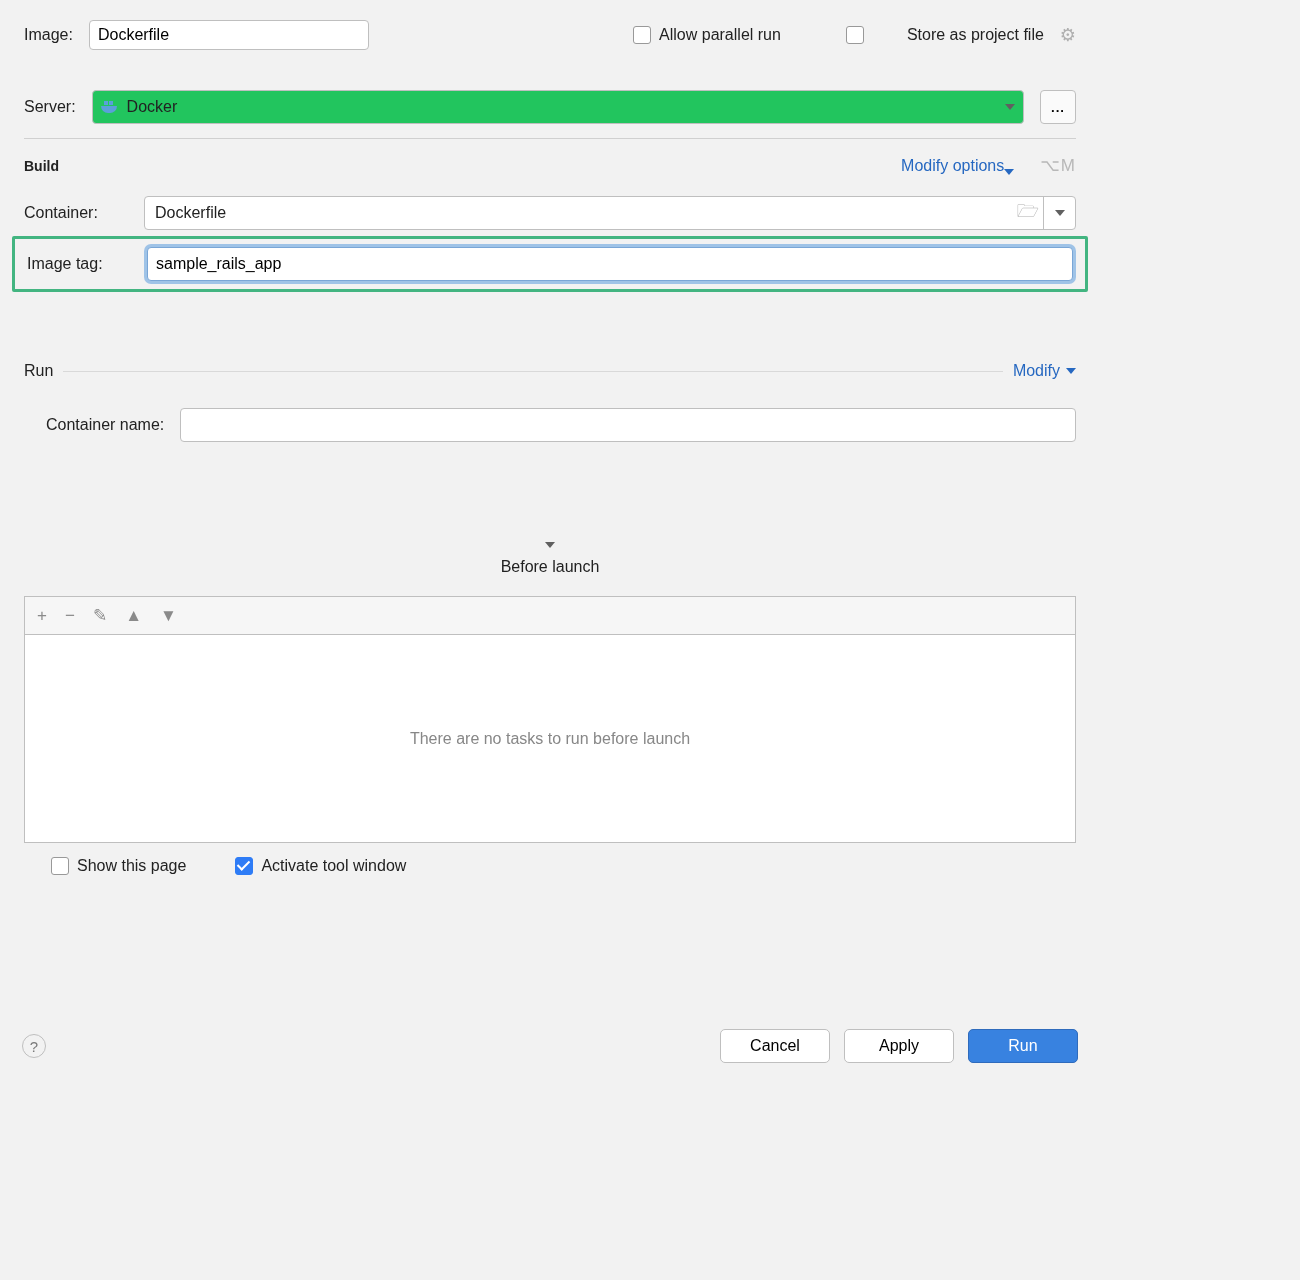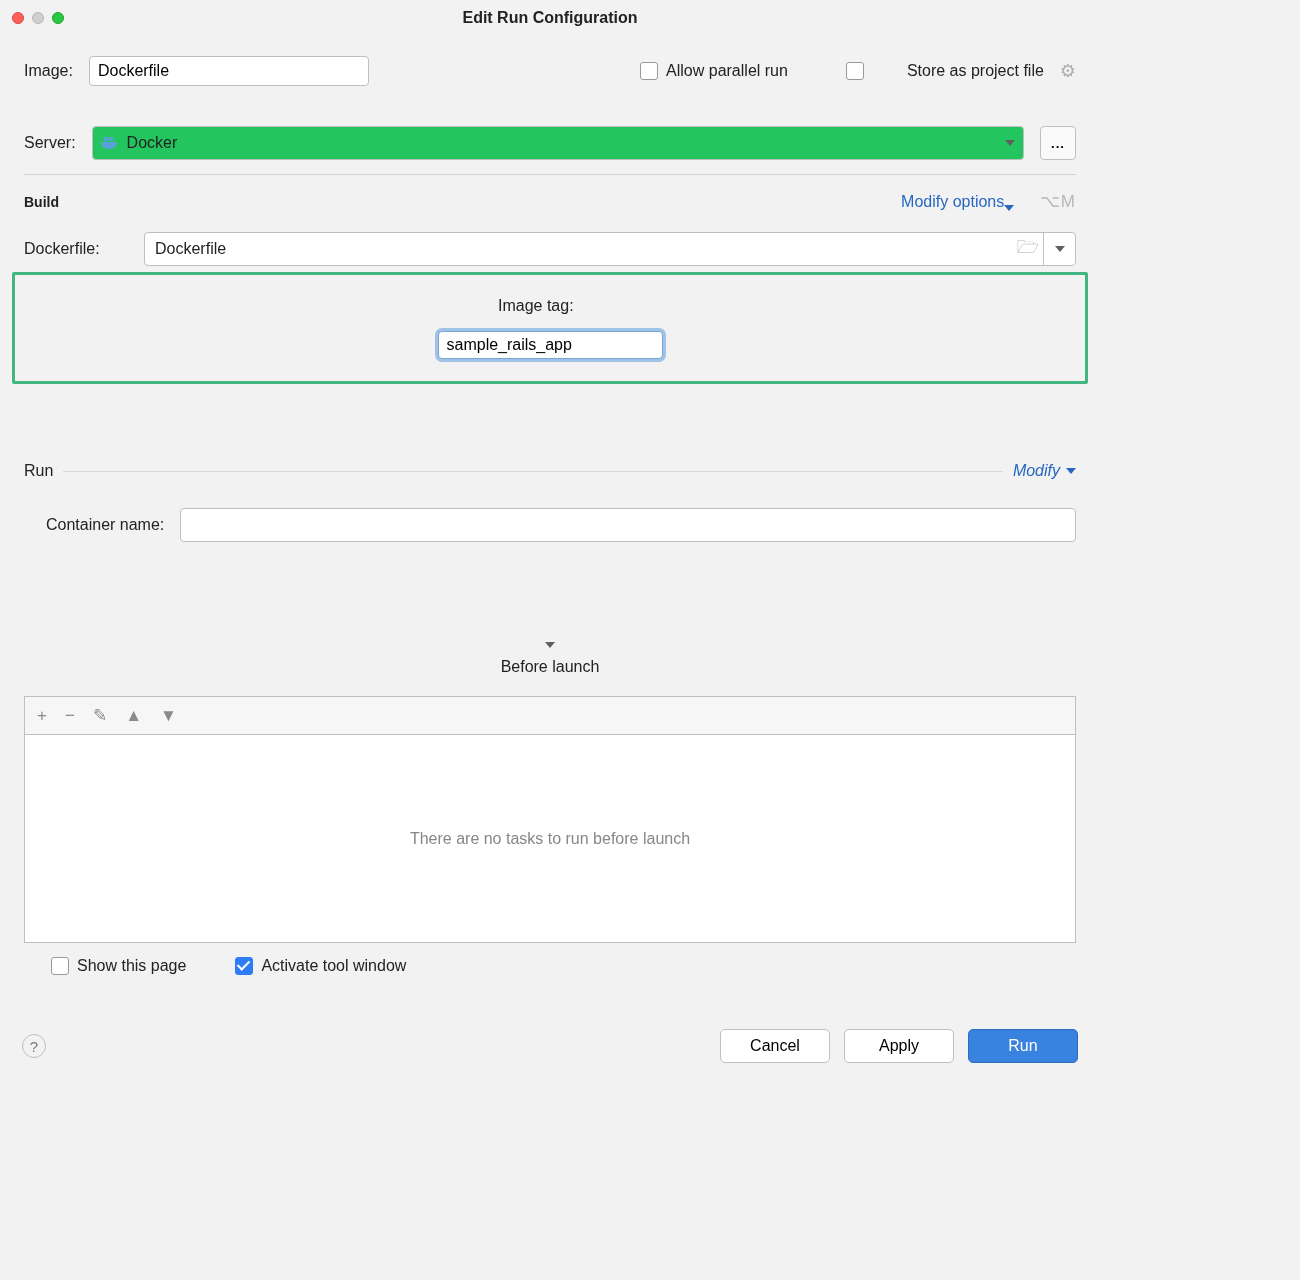--- a/index.html
+++ b/index.html
@@ -65,22 +65,22 @@
   .link { color:#2668c1; }
   .shortcut { color:#b8b8b8; letter-spacing:1px; font-size:17px; }
   .file-combo {
     display:flex; align-items:center; background:#fff; border:1px solid #bfbfbf; border-radius:4px;
     height:34px; flex:1;
   }
   .file-combo .val { padding:0 10px; flex:1; }
   .file-combo .folder { width:30px; color:#b0b0b0; text-align:center; font-size:18px; }
   .file-combo .dd { width:32px; border-left:1px solid #bfbfbf; text-align:center; color:#707070; height:100%; display:flex; align-items:center; justify-content:center; }
   .highlight-row {
-    border:3px solid #43b581; padding:22px 12px; margin:6px -12px 8px -12px;
-    display:flex; align-items:center; gap:16px; border-radius:2px;flex-direction:column;
+    border:3px solid #43b581; padding:8px 12px; margin:6px -12px 0 -12px;
+    display:flex; align-items:center; gap:16px; border-radius:2px;
   }
   .divider-label { display:flex; align-items:center; gap:10px; }
   .divider-label .line { flex:1; height:1px; background:#d9d9d9; }
   .before-toolbar {
     display:flex; align-items:center; gap:18px; padding:8px 12px;
     background:#f6f6f6; border:1px solid #bfbfbf; border-bottom:none;
   }
   .before-toolbar .tb { color:#8a8a8a; font-size:17px; }
   .before-panel {
     border:1px solid #bfbfbf; background:#fff; height:209px;
@@ -110,40 +110,32 @@
   }
   .docker-icon::after {
     content:''; position:absolute; top:0; left:3px; width:4px; height:4px; background:#5aa0d9;
     box-shadow:5px 0 0 #5aa0d9;
   }
 </style>
 </head>
 <body>
 
 <div class="window">
-  <div class="titlebar">
-    <div class="traffic">
-      <span class="t-close"></span>
-      <span class="t-min"></span>
-      <span class="t-max"></span>
-    </div>
-    <div class="title">Edit Run Configuration</div>
-  </div>
 
   <div class="body">
 
     <div class="row" style="margin-top:8px;">
       <span class="label">Image:</span>
       <input class="input" style="width: 280px;" value="Dockerfile">
       <div style="flex:1"></div>
       <label class="check">
         <input type="checkbox" style="">
         <span>Allow parallel run</span>
       </label>
-      <label class="check" style="margin-left:15px;gap:43px;">
+      <label class="check" style="margin-left:22px;gap:43px;">
         <input type="checkbox" style="">
         <span>Store as project file</span>
       </label>
       <span class="gear">⚙</span>
     </div>
 
     <div class="row" style="margin-top:40px;">
       <span class="label">Server:</span>
       <div class="combo">
         <span style="display:flex; align-items:center;">
@@ -163,39 +155,39 @@
       <span class="section-header">Build</span>
       <div style="flex:1"></div>
       <span class="link" style="display:flex; align-items:flex-end; gap:0;">
         <span>Modify options</span>
         <span class="chev" style="border-top-color:#2668c1;"></span>
       </span>
       <span class="shortcut" style="margin-left:10px;">⌥M</span>
     </div>
 
     <div class="row" style="margin-top:20px;">
-      <span class="label" style="width:104px;">Dockerfile:</span>
+      <span class="label" style="width:104px;">Container:</span>
       <div class="file-combo">
         <span class="val">Dockerfile</span>
         <span class="folder">🗁</span>
         <span class="dd">
             <span class="chev"></span>
           </span>
       </div>
     </div>
 
     <div class="highlight-row">
       <span class="label" style="width:104px;">Image tag:</span>
       <input class="input input-focus" style="flex: 1 1 0%; height: 34px;" value="sample_rails_app">
     </div>
 
     <div class="divider-label" style="margin-top:70px;">
       <span class="label">Run</span>
       <div class="line"></div>
-      <span class="link" style="display:flex; align-items:center; gap:6px;font-style:italic;">
+      <span class="link" style="display:flex; align-items:center; gap:6px;">
         <span>Modify</span>
         <span class="chev" style="border-top-color:#2668c1;"></span>
       </span>
     </div>
 
     <div class="row" style="margin-top:28px; padding-left:22px;">
       <span class="label">Container name:</span>
       <input class="input" style="flex: 1 1 0%; height: 34px;" value="">
     </div>
 

